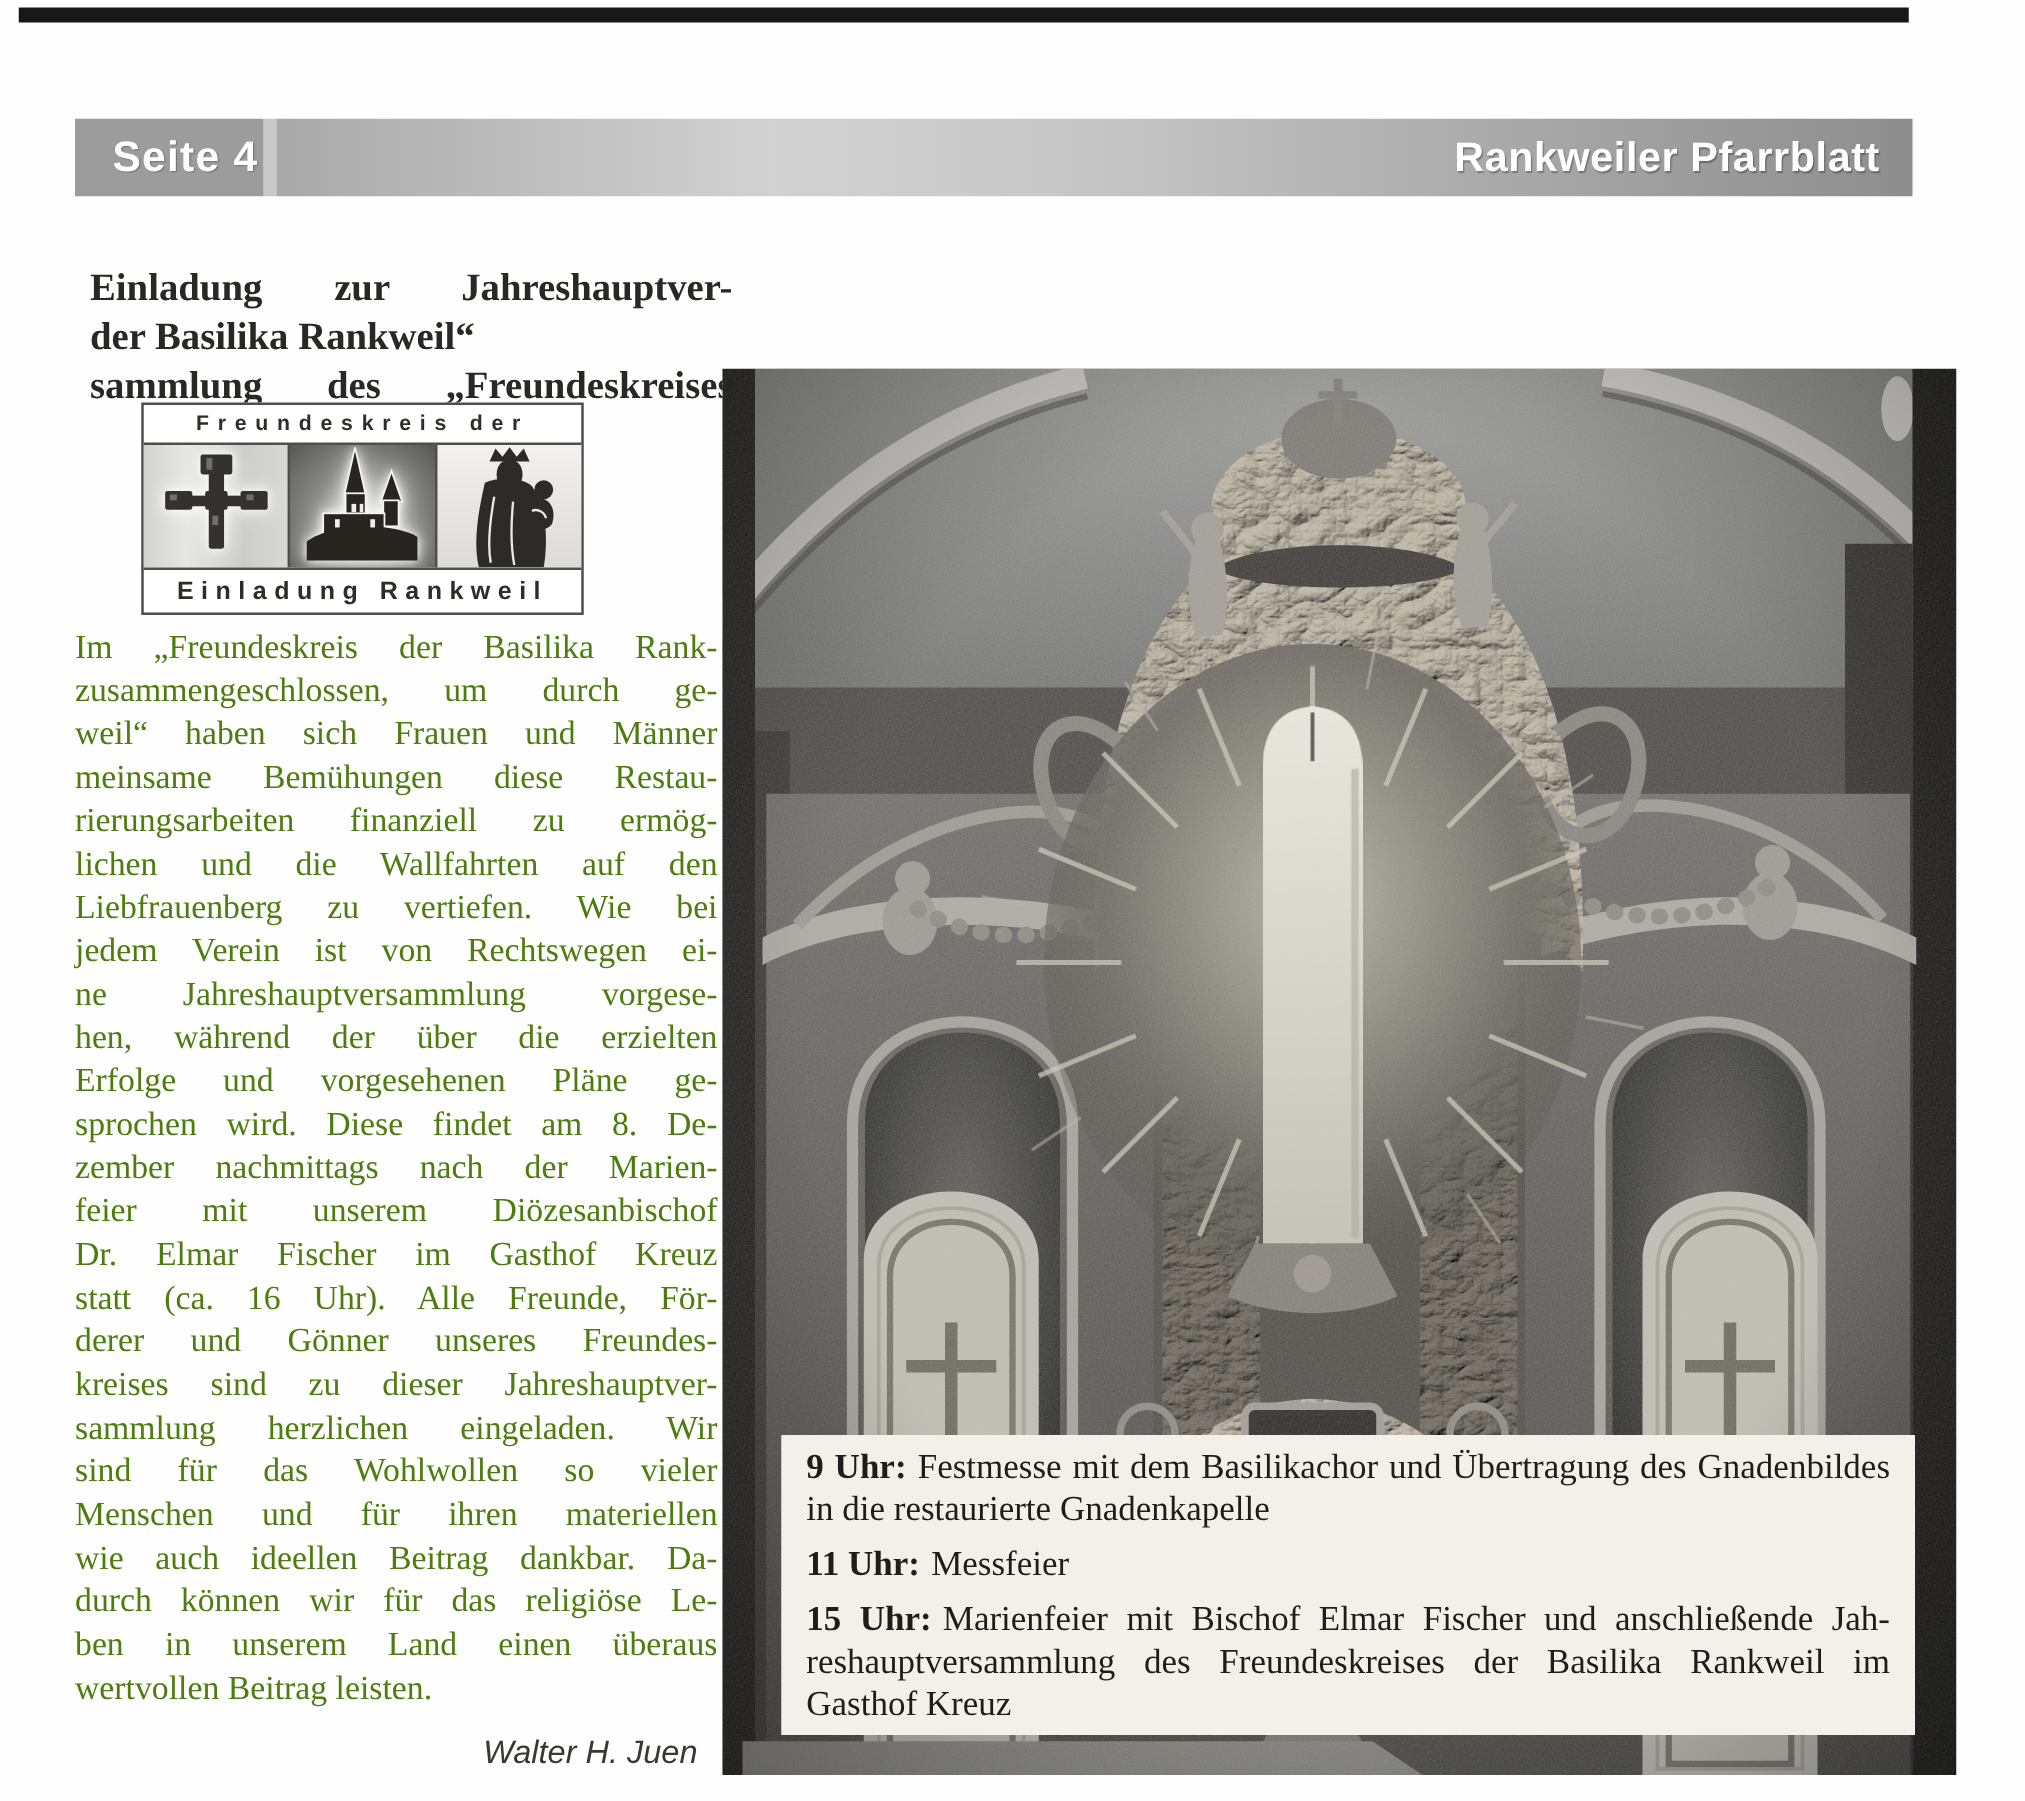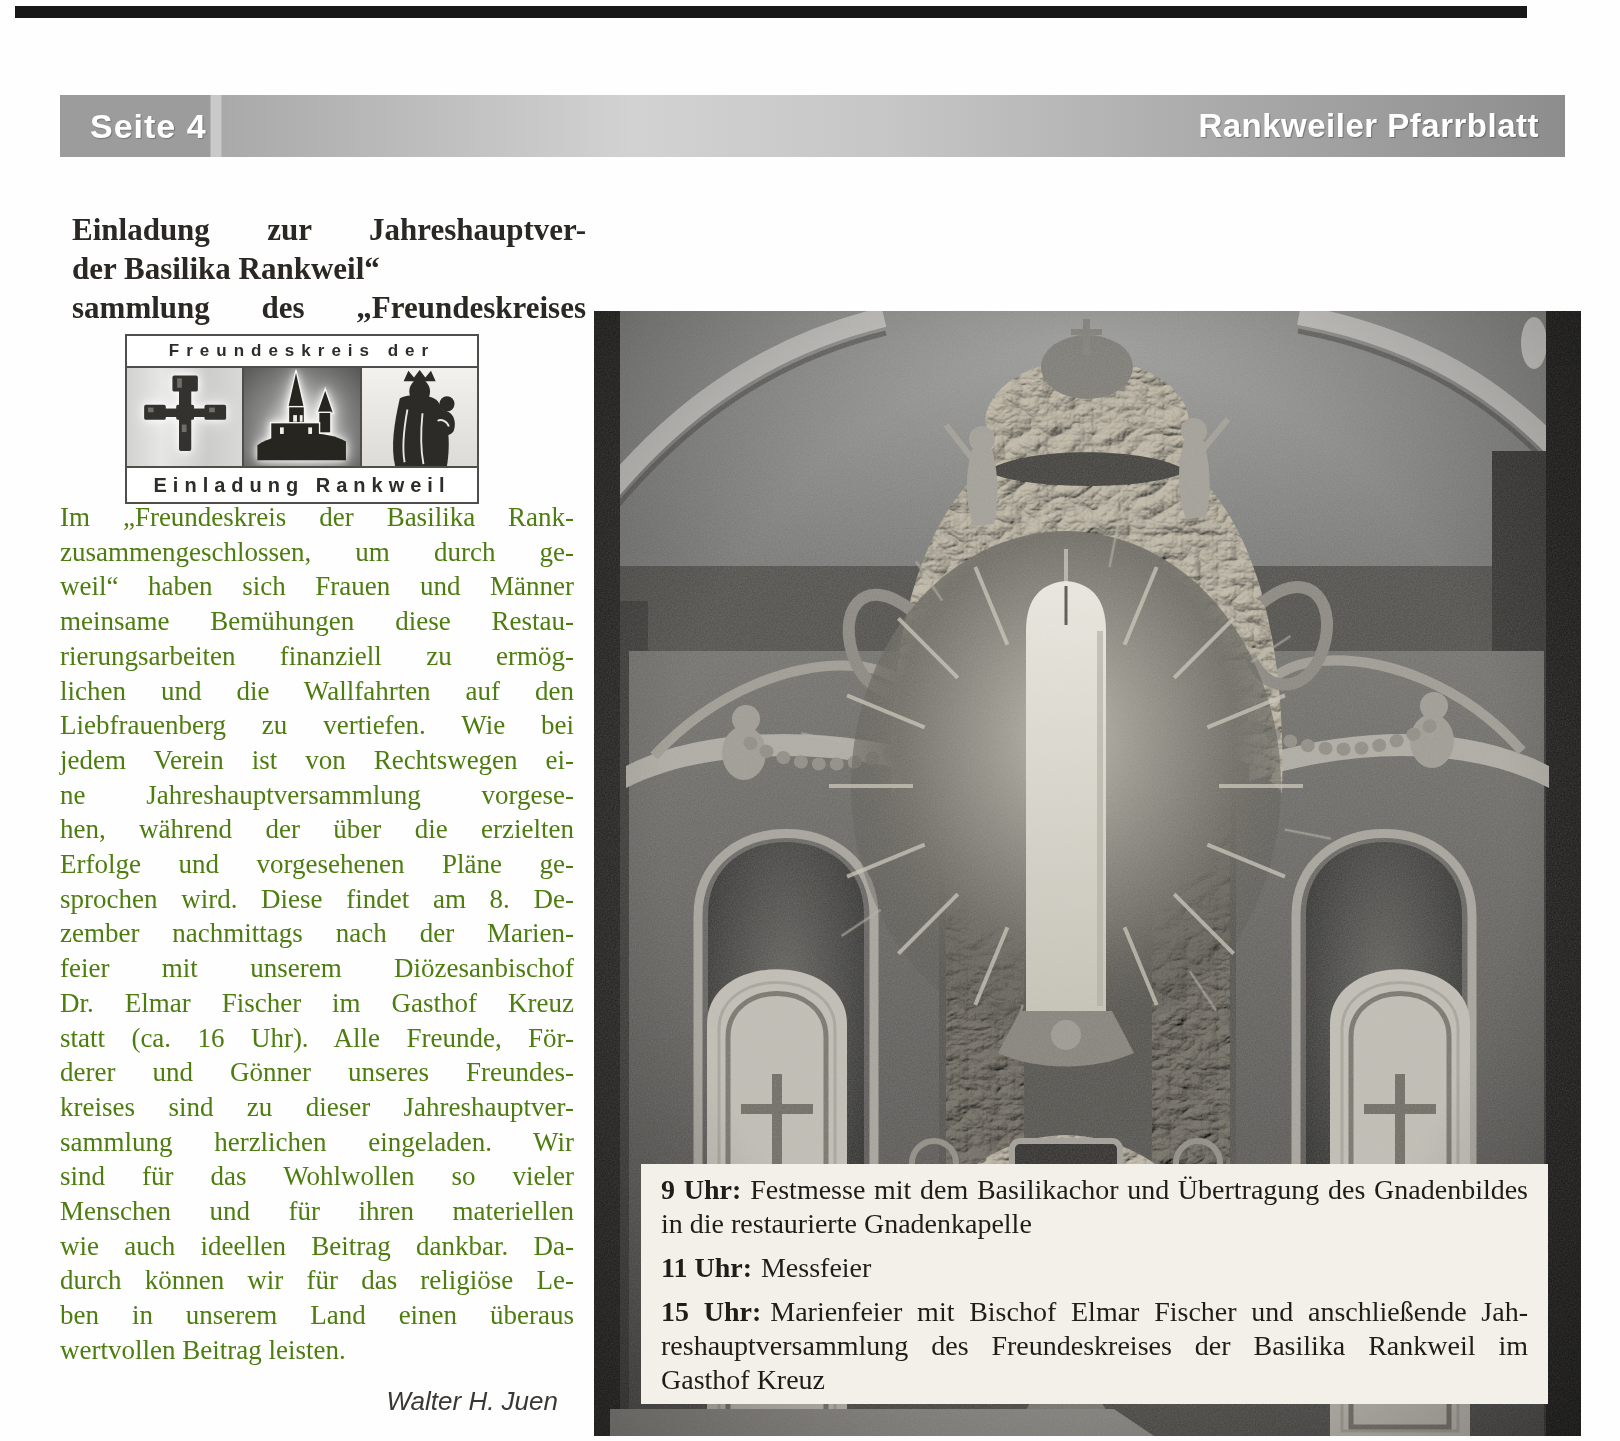--- a/index.html
+++ b/index.html
@@ -6,33 +6,33 @@
   .page{position:relative;width:1620px;height:1441px;background:#fefefe;overflow:hidden;
         font-family:"Liberation Serif","DejaVu Serif",serif;color:#26231f;}
 
   
   .top-rule{position:absolute;left:15px;top:6px;width:1512px;height:12px;background:#181818;}
 
   
   .band{position:absolute;left:60px;top:95px;width:1470px;height:62px;
         background:linear-gradient(to right,#9c9c9c 0px,#9c9c9c 150px,#c9c9c9 151px,#c9c9c9 161px,
                    #a9a9a9 162px,#d2d2d2 38%,#c6c6c6 55%,#8d8d8d 100%);
-        font-family:"Liberation Sans","DejaVu Sans",sans-serif;padding-left:35px;}
+        font-family:"Liberation Sans","DejaVu Sans",sans-serif;}
   .band-left{position:absolute;left:30px;top:50%;transform:translateY(-50%);
         font-weight:bold;font-size:34px;color:#fff;letter-spacing:1px;text-shadow:1px 1px 1px rgba(0,0,0,.25);}
   .band-right{position:absolute;right:26px;top:50%;transform:translateY(-50%);
         font-weight:bold;font-size:33px;color:#fff;letter-spacing:.5px;text-shadow:1px 1px 1px rgba(0,0,0,.3);}
 
   
   .title{position:absolute;left:60px;top:198px;width:514px;margin:12px;
          font-size:31px;line-height:39px;font-weight:bold;color:#2b2824;}
   .tl{display:block;white-space:nowrap;text-align:justify;text-align-last:justify;}
   .tl.last{text-align-last:left;}
 
-  .logo{position:absolute;left:113px;top:322px;width:354px;height:170px;margin:12px;
+  .logo{position:absolute;left:113px;top:322px;width:354px;height:170px;margin:0;
         border:2px solid #4f4e4a;box-sizing:border-box;background:#fff;display:flex;flex-direction:column;}
   .logo-strip{display:flex;align-items:center;justify-content:center;
         font-family:"Liberation Sans","DejaVu Sans",sans-serif;font-weight:bold;color:#2e2d29;white-space:nowrap;}
   .logo-strip.top{flex:0 0 30px;font-size:17px;letter-spacing:7px;border-bottom:2px solid #4f4e4a;}
   .logo-strip.bottom{flex:0 0 34px;font-size:20px;letter-spacing:6px;border-top:2px solid #4f4e4a;}
   .logo-panels{flex:1;display:flex;min-height:0;}
   .panel{flex:1;display:flex;align-items:center;justify-content:center;overflow:hidden;}
   .panel + .panel{border-left:2px solid #4f4e4a;}
   .panel-cross{background:linear-gradient(90deg,#d2d2d0,#e6e6e4 30%,#cccccb 70%,#d8d8d6);}
   .panel-church{background:radial-gradient(circle at 50% 60%,#c2c2c0 12%,#8b8b89 48%,#575755 100%);}
@@ -41,21 +41,21 @@
   .glow{filter:drop-shadow(0 0 4px rgba(255,255,255,.95)) drop-shadow(0 0 9px rgba(255,255,255,.7));}
 
   .body{position:absolute;left:60px;top:500px;width:514px;font-size:27px;line-height:34.7px;color:#4d7c0f;}
   .bl{white-space:nowrap;text-align:justify;text-align-last:justify;}
   .bl.last{text-align-last:left;}
 
   .sig{position:absolute;left:60px;top:1386px;width:498px;text-align:right;
        font-family:"Liberation Sans","DejaVu Sans",sans-serif;font-style:italic;font-size:26px;color:#3a3834;}
 
   
-  .photo{position:absolute;left:578px;top:295px;width:987px;height:1125px;margin:16px;background:#4a4946;overflow:hidden;}
+  .photo{position:absolute;left:578px;top:295px;width:987px;height:1125px;margin:0;background:#4a4946;overflow:hidden;}
   .photo > svg{position:absolute;left:0;top:0;width:100%;height:100%;}
   .caption{position:absolute;left:47px;top:853px;width:907px;height:240px;box-sizing:border-box;
            background:#f2f0e9;padding:9px 20px 6px;overflow:hidden;}
   .si{margin:0 0 10px;font-size:28px;line-height:34px;text-align:justify;color:#1f1d19;hyphens:manual;}
   .st{font-weight:bold;margin-right:.32em;}
 </style>
 </head>
 <body>
 
 <div class="page">

